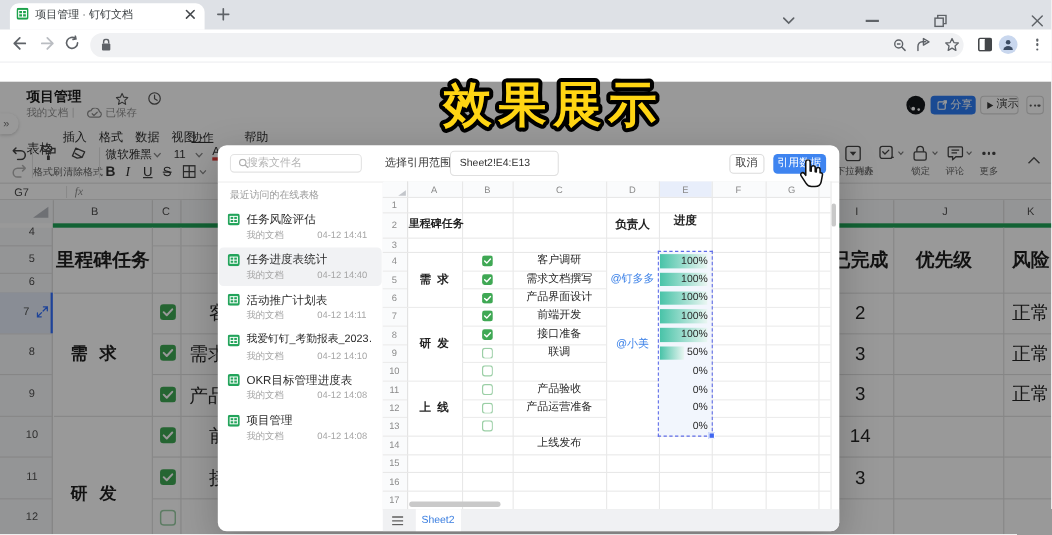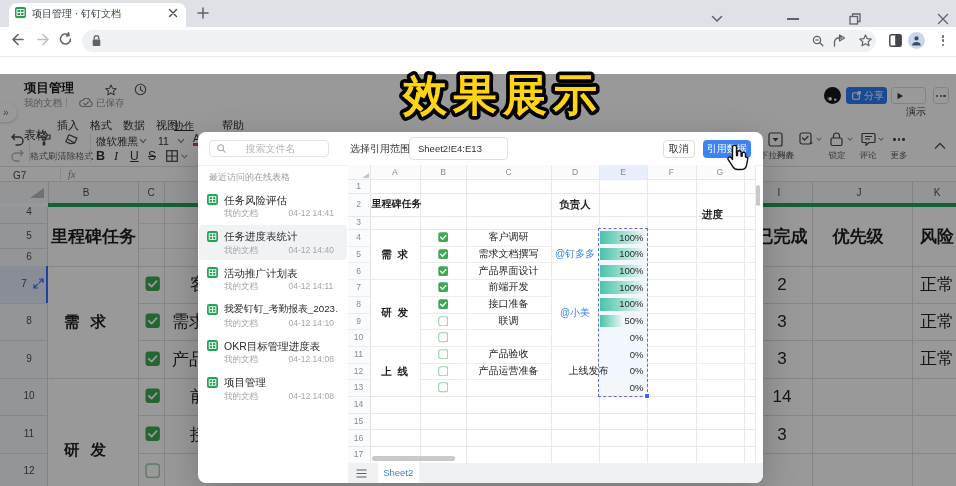--- a/index.html
+++ b/index.html
@@ -98,21 +98,21 @@
       <div style="position:absolute;left:846px;top:13px;width:40.5px;height:16.5px;background:#2c7cf6;border-radius:3.5px"></div>
       <svg style="left:852px;top:17px" width="9" height="9" viewBox="0 0 9 9">
         <rect x="0.7" y="1.7" width="6.6" height="6.6" rx="1" fill="none" stroke="#fff" stroke-width="1.1"></rect>
         <path d="M5 4 L8.3 0.7 M5.8 0.7 h2.5 v2.5" fill="none" stroke="#fff" stroke-width="1.1"></path>
       </svg>
       <div style="position:absolute;left:864px;top:16px;font-size:10px;color:#fff;line-height:12px;white-space:nowrap;">分享</div>
       <div style="position:absolute;left:890.5px;top:13px;width:35.5px;height:16.5px;background:#fff;border:1px solid #d8d8d8;border-radius:3.5px"></div>
       <svg style="left:896px;top:17.5px" width="8" height="8" viewBox="0 0 8 8">
         <path d="M1.5 0.8 L7 4 L1.5 7.2 Z" fill="#3a3a3a"></path>
       </svg>
-      <div style="position:absolute;left:906px;top:32px;font-size:10px;color:#333;line-height:12px;white-space:nowrap;">演示</div>
+      <div style="position:absolute;left:906px;top:16px;font-size:10px;color:#333;line-height:12px;white-space:nowrap;font-family:Liberation Mono, monospace;">演示</div>
       <div style="position:absolute;left:933px;top:13px;width:16px;height:16.5px;background:#fff;border:1px solid #d8d8d8;border-radius:3.5px"></div>
       <div style="position:absolute;left:936.2px;top:20.5px;width:2.2px;height:2.2px;background:#555;border-radius:50%"></div>
       <div style="position:absolute;left:939.8px;top:20.5px;width:2.2px;height:2.2px;background:#555;border-radius:50%"></div>
       <div style="position:absolute;left:943.4px;top:20.5px;width:2.2px;height:2.2px;background:#555;border-radius:50%"></div>
       <div style="position:absolute;left:24px;top:55px;font-size:12px;color:#2f2f2f;line-height:13px;white-space:nowrap;">表格</div>
       <div style="position:absolute;left:57px;top:44.5px;font-size:11px;color:#2f2f2f;line-height:13px;white-space:nowrap;">插入</div>
       <div style="position:absolute;left:90px;top:44.5px;font-size:11px;color:#2f2f2f;line-height:13px;white-space:nowrap;">格式</div>
       <div style="position:absolute;left:123px;top:44.5px;font-size:11px;color:#2f2f2f;line-height:13px;white-space:nowrap;">数据</div>
       <div style="position:absolute;left:156px;top:44.5px;font-size:11px;color:#2f2f2f;line-height:13px;white-space:nowrap;">视图</div>
       <div style="position:absolute;left:174px;top:44.5px;font-size:10px;color:#2f2f2f;line-height:13px;white-space:nowrap;text-decoration:underline;">协作</div>
@@ -299,21 +299,21 @@
       <div style="position:absolute;left:837.0px;top:275.0px;width:200px;text-align:center;font-size:17px;color:#262626;line-height:19px;white-space:nowrap;">正常</div>
       <div style="position:absolute;left:0;top:0;width:956px;height:412px;background:rgba(0,0,0,0.40)"></div>
 </div>
 <div style="left:197.5px;top:131.5px;width:565px;height:351.5px;background:#fff;border-radius:8px;box-shadow:0 10px 36px rgba(0,0,0,.22);overflow:hidden">
 <div style="position:absolute;left:0px;top:33px;width:565px;height:1px;background:#eeeeee"></div>
       <div style="position:absolute;left:11.5px;top:8px;width:119.5px;height:17.5px;background:#fff;border:1px solid #e3e3e3;border-radius:4px"></div>
       <svg style="left:19px;top:12.5px" width="9" height="9" viewBox="0 0 9 9">
         <circle cx="3.7" cy="3.7" r="2.9" fill="none" stroke="#b0b0b0" stroke-width="1.1"></circle>
         <line x1="6" y1="6" x2="8.3" y2="8.3" stroke="#b0b0b0" stroke-width="1.1" stroke-linecap="round"></line>
       </svg>
-      <div style="position:absolute;left:48px;top:11.5px;font-size:10px;color:#b5b5b5;line-height:12px;white-space:nowrap;">搜索文件名</div>
+      <div style="position:absolute;left:27px;top:11.5px;font-size:10px;color:#b5b5b5;line-height:12px;white-space:nowrap;">搜索文件名</div>
       <div style="position:absolute;left:152.5px;top:11.5px;font-size:10px;color:#333;line-height:12px;white-space:nowrap;">选择引用范围</div>
       <div style="position:absolute;left:211px;top:5.5px;width:99px;height:23px;background:#fff;border:1px solid #e0e0e0;border-radius:4px"></div>
       <div style="position:absolute;left:220.5px;top:11.5px;font-size:9.5px;color:#333;line-height:11.5px;white-space:nowrap;">Sheet2!E4:E13</div>
       <div style="position:absolute;left:465.5px;top:8px;width:31.5px;height:18.5px;background:#fff;border:1px solid #dcdcdc;border-radius:4px"></div>
       <div style="position:absolute;left:381.2px;top:11.2px;width:200px;text-align:center;font-size:10px;color:#333;line-height:12px;white-space:nowrap;">取消</div>
       <div style="position:absolute;left:505px;top:8px;width:48.5px;height:18.5px;background:#3e84f0;border-radius:4px"></div>
       <div style="position:absolute;left:429.20000000000005px;top:11.2px;width:200px;text-align:center;font-size:10px;color:#fff;line-height:12px;white-space:nowrap;">引用数据</div>
       <div style="position:absolute;left:11.5px;top:40.5px;font-size:9px;color:#9b9b9b;line-height:11px;white-space:nowrap;">最近访问的在线表格</div>
       <svg style="left:9.5px;top:62.5px" width="11" height="11" viewBox="0 0 11 11">
         <rect x="0" y="0" width="11" height="11" rx="2.2" fill="#23a45b"></rect>
@@ -445,21 +445,21 @@
       <div style="position:absolute;left:222.5px;top:247.8px;width:131px;height:1px;background:#ececec"></div>
       <div style="position:absolute;left:401.5px;top:247.8px;width:155.5px;height:1px;background:#ececec"></div>
       <div style="position:absolute;left:150.5px;top:247.8px;width:21.5px;height:1px;background:#ececec"></div>
       <div style="position:absolute;left:172px;top:147.6px;width:50.5px;height:1px;background:#ececec"></div>
       <div style="position:absolute;left:353.5px;top:147.6px;width:48px;height:1px;background:#ececec"></div>
       <div style="position:absolute;left:172px;top:214.4px;width:50.5px;height:1px;background:#ececec"></div>
       <div style="position:absolute;left:353.5px;top:214.4px;width:48px;height:1px;background:#ececec"></div>
       <div style="position:absolute;left:401.5px;top:97.5px;width:48px;height:167px;background:#f2f6fd"></div>
       <div style="position:absolute;left:169.0px;top:66.7px;width:60px;text-align:center;font-size:10px;color:#1f1f1f;line-height:12px;white-space:nowrap;font-weight:bold">里程碑任务</div>
       <div style="position:absolute;left:277.5px;top:66.45px;width:200px;text-align:center;font-size:10.5px;color:#1f1f1f;line-height:12.5px;white-space:nowrap;font-weight:bold">负责人</div>
-      <div style="position:absolute;left:325.5px;top:76px;width:200px;text-align:right;font-size:10.5px;color:#1f1f1f;line-height:12.5px;white-space:nowrap;font-weight:bold">进度</div>
+      <div style="position:absolute;left:325.5px;top:63px;width:200px;text-align:center;font-size:10.5px;color:#1f1f1f;line-height:12.5px;white-space:nowrap;font-weight:bold">进度</div>
       <div style="position:absolute;left:97.19999999999999px;top:116.3px;width:200px;text-align:center;font-size:10.5px;color:#1f1f1f;line-height:12.5px;white-space:nowrap;font-weight:bold">需&nbsp;&nbsp;求</div>
       <div style="position:absolute;left:97.19999999999999px;top:174.75px;width:200px;text-align:center;font-size:10.5px;color:#1f1f1f;line-height:12.5px;white-space:nowrap;font-weight:bold">研&nbsp;&nbsp;发</div>
       <div style="position:absolute;left:97.19999999999999px;top:233.2px;width:200px;text-align:center;font-size:10.5px;color:#1f1f1f;line-height:12.5px;white-space:nowrap;font-weight:bold">上&nbsp;&nbsp;线</div>
       <svg style="left:240.3px;top:100.64999999999999px" width="10.4" height="10.4" viewBox="0 0 10.4 10.4">
         <rect x="0.3" y="0.3" width="9.8" height="9.8" rx="2.2" fill="#3fa854"></rect>
         <path d="M2.6 5.3 L4.5 7.2 L7.9 3.5" fill="none" stroke="#fff" stroke-width="1.3" stroke-linecap="round" stroke-linejoin="round"></path>
       </svg>
       <div style="position:absolute;left:211.0px;top:99.85px;width:200px;text-align:center;font-size:10px;color:#262626;line-height:12px;white-space:nowrap;">客户调研</div>
       <svg style="left:240.3px;top:117.35000000000001px" width="10.4" height="10.4" viewBox="0 0 10.4 10.4">
         <rect x="0.3" y="0.3" width="9.8" height="9.8" rx="2.2" fill="#3fa854"></rect>
@@ -492,21 +492,21 @@
         <rect x="0.7" y="0.7" width="9" height="9" rx="2.2" fill="#fff" stroke="#9bcfa6" stroke-width="1.1"></rect>
       </svg>
       <div style="position:absolute;left:211.0px;top:216.75px;width:200px;text-align:center;font-size:10px;color:#262626;line-height:12px;white-space:nowrap;">产品验收</div>
       <svg style="left:240.3px;top:234.25px" width="10.4" height="10.4" viewBox="0 0 10.4 10.4">
         <rect x="0.7" y="0.7" width="9" height="9" rx="2.2" fill="#fff" stroke="#9bcfa6" stroke-width="1.1"></rect>
       </svg>
       <div style="position:absolute;left:211.0px;top:233.45px;width:200px;text-align:center;font-size:10px;color:#262626;line-height:12px;white-space:nowrap;">产品运营准备</div>
       <svg style="left:240.3px;top:250.95px" width="10.4" height="10.4" viewBox="0 0 10.4 10.4">
         <rect x="0.7" y="0.7" width="9" height="9" rx="2.2" fill="#fff" stroke="#9bcfa6" stroke-width="1.1"></rect>
       </svg>
-      <div style="position:absolute;left:211.0px;top:233px;width:200px;text-align:right;font-size:10px;color:#262626;line-height:12px;white-space:nowrap;">上线发布</div>
+      <div style="position:absolute;left:211.0px;top:265px;width:200px;text-align:center;font-size:10px;color:#262626;line-height:12px;white-space:nowrap;">上线发布</div>
       <div style="position:absolute;left:277.5px;top:116.55px;width:200px;text-align:center;font-size:10px;color:#3d82e8;line-height:12px;white-space:nowrap;">@钉多多</div>
       <div style="position:absolute;left:277.5px;top:175.0px;width:200px;text-align:center;font-size:10px;color:#3d82e8;line-height:12px;white-space:nowrap;">@小美</div>
       <div style="position:absolute;left:402.3px;top:99.7px;width:43.5px;height:12.500000000000004px;background:linear-gradient(90deg,#49c3a8,#eaf6f2)"></div>
       <div style="position:absolute;left:401.5px;top:100.14999999999999px;width:44.5px;text-align:right;font-size:9.5px;color:#2a2a2a;line-height:11.5px">100%</div>
       <div style="position:absolute;left:402.3px;top:116.4px;width:43.5px;height:12.500000000000004px;background:linear-gradient(90deg,#49c3a8,#eaf6f2)"></div>
       <div style="position:absolute;left:401.5px;top:116.85000000000001px;width:44.5px;text-align:right;font-size:9.5px;color:#2a2a2a;line-height:11.5px">100%</div>
       <div style="position:absolute;left:402.3px;top:133.1px;width:43.5px;height:12.49999999999999px;background:linear-gradient(90deg,#49c3a8,#eaf6f2)"></div>
       <div style="position:absolute;left:401.5px;top:133.55px;width:44.5px;text-align:right;font-size:9.5px;color:#2a2a2a;line-height:11.5px">100%</div>
       <div style="position:absolute;left:402.3px;top:149.79999999999998px;width:43.5px;height:12.500000000000018px;background:linear-gradient(90deg,#49c3a8,#eaf6f2)"></div>
       <div style="position:absolute;left:401.5px;top:150.25px;width:44.5px;text-align:right;font-size:9.5px;color:#2a2a2a;line-height:11.5px">100%</div>

